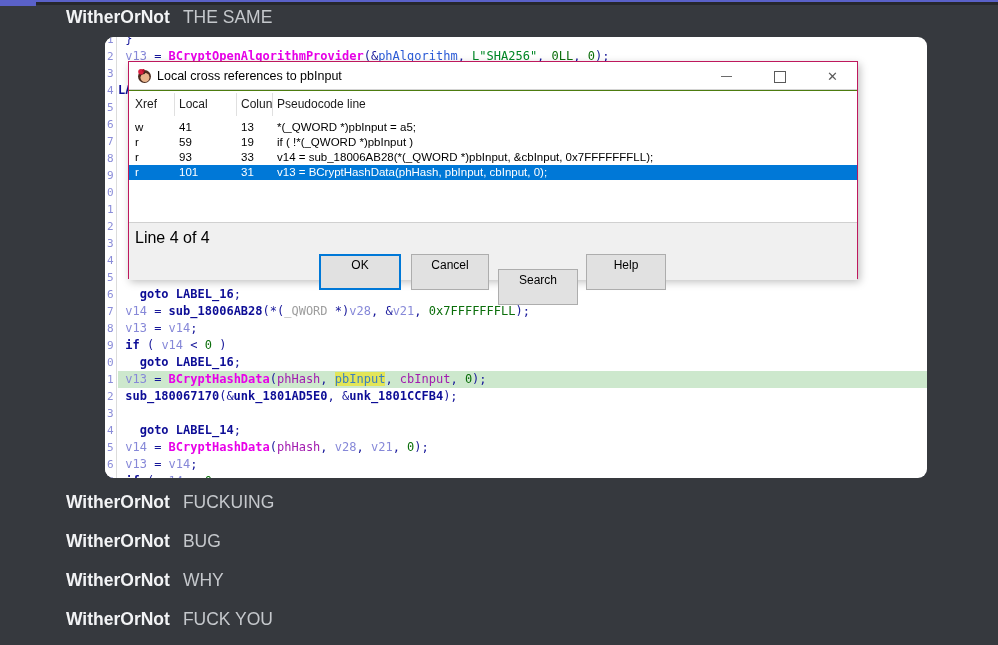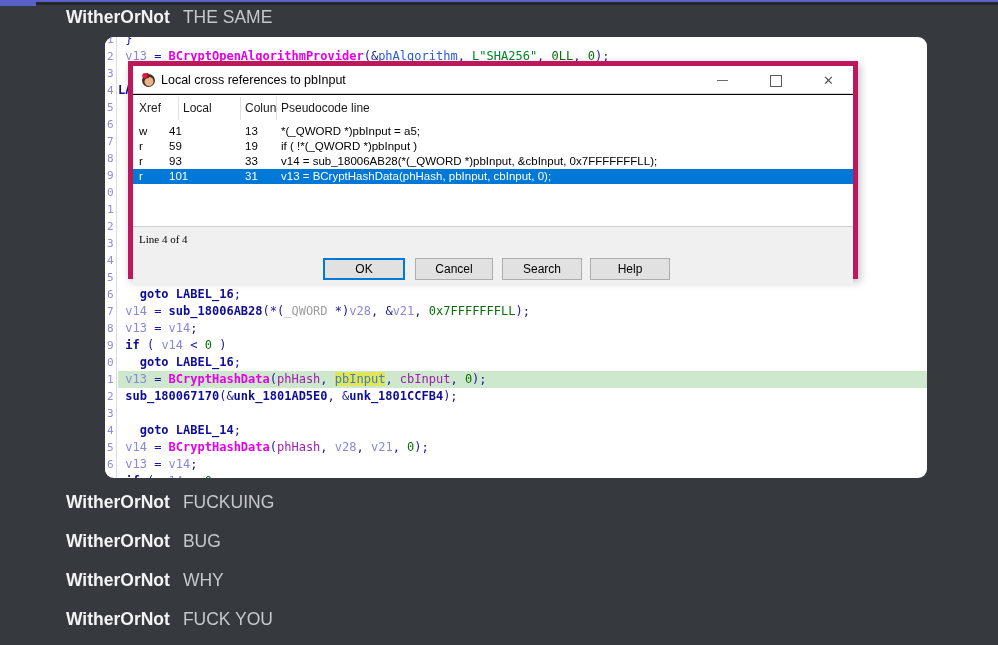--- a/index.html
+++ b/index.html
@@ -43,51 +43,51 @@
   .tk-av  { color:#a21caf; }
   .tk-avh { color:#3a7fc0; background:#e2e558; }
   .tk-gv  { color:#2b5bd7; text-decoration:underline; }
   .tk-im  { color:#e800e8; font-weight:bold; }
   .tk-str { color:#008726; }
   .tk-num { color:#0b6e0b; }
   .tk-cast{ color:#9e9e9e; }
 
   
   .dialog { position:absolute; left:128px; top:61px; width:730px; height:218px;
-            background:#000000; border:5px solid #be185d; z-index:10;
+            background:#4d7c0f; border:1px solid #be185d; z-index:10;
             box-shadow:2px 3px 8px rgba(0,0,0,.25); font-family:"Liberation Sans",sans-serif; }
   .dlg-titlebar { position:absolute; left:0; top:0; width:100%; height:28px; background:#fff;
                   border-bottom:1px solid #d4d4d4; display:flex; align-items:center; padding-left:7px; }
   .dlg-icon { width:16px; height:16px; margin-right:5px; flex:0 0 auto; }
   .dlg-title { font-size:12.5px; color:#000; }
   .win-btn { position:absolute; top:6px; width:16px; height:16px; cursor:pointer; }
   .win-min { right:122px; } .win-max { right:70px; } .win-close { right:16px; }
   .win-min::after { content:""; position:absolute; left:2px; top:8px; width:11px; border-top:1px solid #6b6b6b; }
   .win-max::after { content:""; position:absolute; left:3px; top:3px; width:10px; height:10px; border:1px solid #5a5a5a; }
   .win-close::after { content:"\2715"; position:absolute; left:2px; top:1px; font-size:13px; color:#5a5a5a; }
 
   .dlg-header { position:absolute; left:0; top:29px; width:100%; height:27px; background:#fff; }
   .dlg-header .col { position:absolute; top:6px; font-size:12px; color:#1a1a1a; white-space:nowrap; overflow:hidden; cursor:pointer; }
   .hdr-sep { position:absolute; top:2px; width:1px; height:23px; background:#e0e0e0; }
 
   .dlg-rows { position:absolute; left:0; top:56px; width:100%; height:104px; background:#fff; }
   .xrow { position:absolute; left:0; width:100%; height:15px; line-height:15px; font-size:11.5px; color:#000;
           cursor:pointer; white-space:nowrap; }
   .xrow span { position:absolute; top:0; }
-  .xrow .c-xref { left:6px; } .xrow .c-line { left:36px;text-align:right; } .xrow .c-col { left:112px; } .xrow .c-text { left:148px; }
+  .xrow .c-xref { left:6px; } .xrow .c-line { left:50px;text-align:right; } .xrow .c-col { left:112px; } .xrow .c-text { left:148px; }
   .xrow.selected { background:#0078d7; color:#fff; }
 
   .dlg-bottom { position:absolute; left:0; top:160px; width:100%; height:58px; background:#f0f0f0;
                 border-top:1px solid #d0d0d0; }
-  .dlg-status { position:absolute; left:6px; top:6px; font-size:11px; color:#000;font-family:Liberation Serif, serif; }
-  .dlg-btn { position:absolute; top:31px; height:22px; background:#e1e1e1; border:1px solid #adadad;
+  .dlg-status { position:absolute; left:6px; top:6px; font-size:16px; color:#000; }
+  .dlg-btn { position:absolute; top:31px; height:36px; background:#e1e1e1; border:1px solid #adadad;
              font-size:12px; color:#000; text-align:center; line-height:20px; cursor:pointer; }
   .dlg-btn.focused { border:2px solid #0078d7; line-height:18px; }
   #btn-ok { left:190px; width:82px; } #btn-cancel { left:282px; width:78px; }
-  #btn-search { left:369px; width:80px; } #btn-help { left:457px; width:80px; }
+  #btn-search { left:369px; width:80px;margin-top:15px; } #btn-help { left:457px; width:80px; }
 </style>
 </head>
 <body>
 
 <div class="top-strip">
   <div class="top-strip-left"></div>
 </div>
 
 <div class="msg" id="msg-top">
   <span class="author">WitherOrNot</span>

